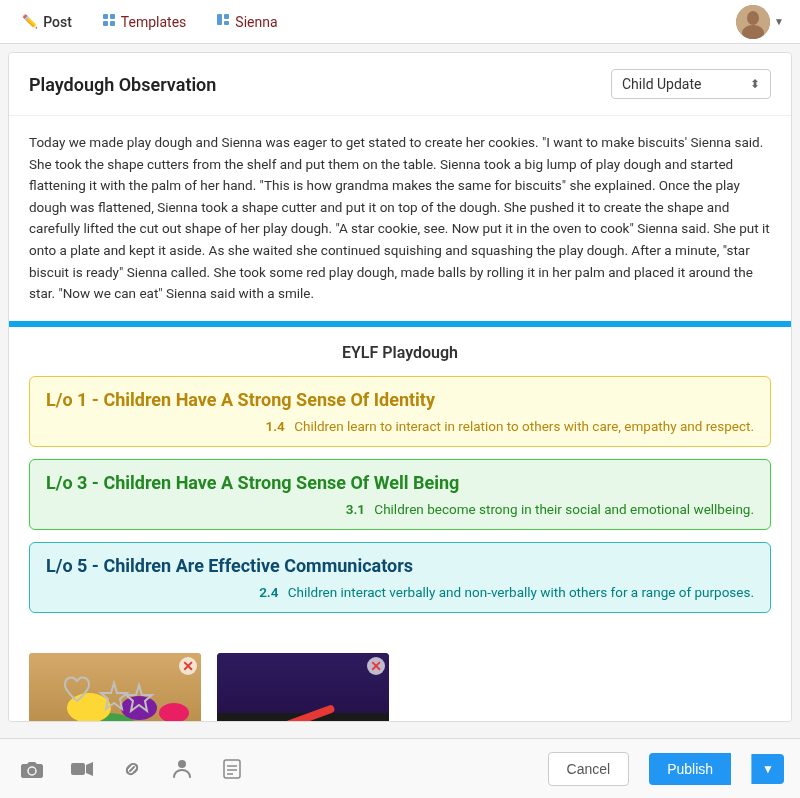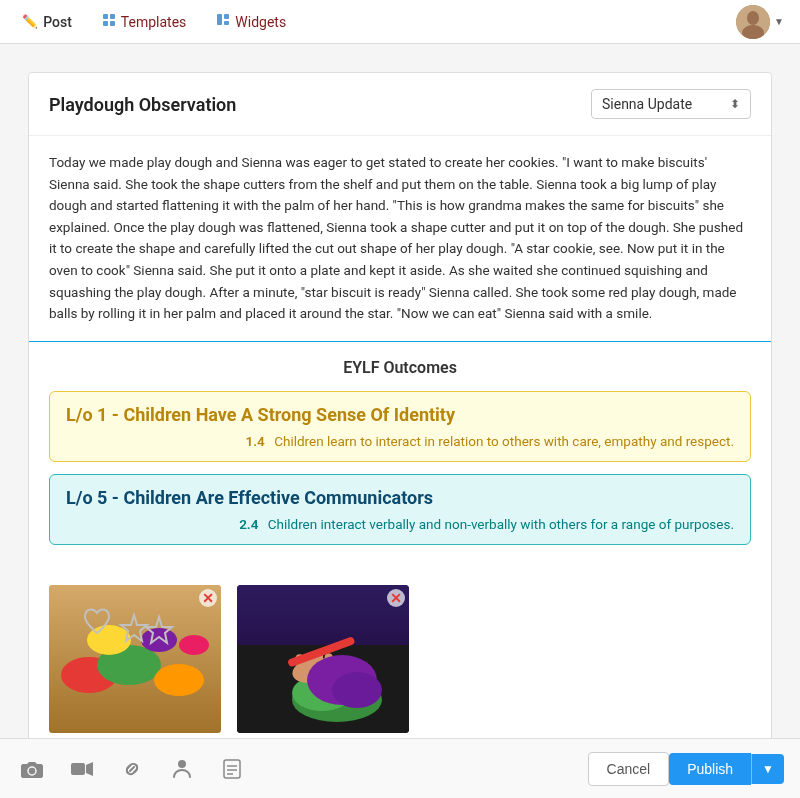--- a/index.html
+++ b/index.html
@@ -55,21 +55,21 @@
       align-items: center;
       justify-content: center;
       overflow: hidden;
     }
     .avatar svg { width: 34px; height: 34px; }
     .chevron-down { font-size: 10px; color: #666; }
 
     
     .main-content {
       background: #fff;
-      margin: 28px;
+      margin: 8px;
       border: 1px solid #ddd;
       border-radius: 4px;
       height: calc(798px - 44px - 60px - 24px);
       overflow-y: auto;
     }
 
     
     .header-row {
       display: flex;
       align-items: center;
@@ -96,21 +96,21 @@
       color: #333;
     }
     .type-select-arrow { color: #666; font-size: 12px; margin-left: 8px; }
 
     
     .text-content {
       padding: 16px 20px;
       font-size: 13.5px;
       color: #333;
       line-height: 1.6;
-      border-bottom: 1px solid #0ea5e9;
+      border-bottom: 6px solid #0ea5e9;
     }
 
     
     .eylf-section {
       padding: 16px 20px;
     }
     .eylf-title {
       text-align: center;
       font-size: 16px;
       font-weight: 600;
@@ -237,21 +237,21 @@
       cursor: pointer;
       width: 32px;
       height: 32px;
       display: flex;
       align-items: center;
       justify-content: center;
     }
     .toolbar-actions {
       display: flex;
       align-items: center;
-      gap: 0;
+      gap: 20px;
       padding-left: 28px;
     }
     .btn-cancel {
       padding: 8px 18px;
       border: 1px solid #ccc;
       border-radius: 4px;
       background: #fff;
       color: #555;
       cursor: pointer;
       font-size: 14px;
@@ -298,62 +298,71 @@
       <span>Templates</span>
     </div>
     <div class="nav-item">
       <span class="nav-icon">
         <svg width="14" height="14" viewBox="0 0 14 14" fill="none">
           <rect x="1" y="1" width="5" height="11" rx="1" fill="#5b9bd5"></rect>
           <rect x="8" y="1" width="5" height="5" rx="1" fill="#5b9bd5"></rect>
           <rect x="8" y="8" width="5" height="4" rx="1" fill="#5b9bd5"></rect>
         </svg>
       </span>
-      <span>Widgets</span>
+      <span>Sienna</span>
     </div>
   </div>
   <div class="avatar-container">
     <div class="avatar">
       <svg viewBox="0 0 34 34" xmlns="http://www.w3.org/2000/svg">
         <circle cx="17" cy="17" r="17" fill="#c8a882"></circle>
         <ellipse cx="17" cy="13" rx="6" ry="7" fill="#9a7050"></ellipse>
         <ellipse cx="17" cy="28" rx="11" ry="8" fill="#9a7050"></ellipse>
       </svg>
     </div>
     <span class="chevron-down">▼</span>
   </div>
 </div>
 
 <div class="main-content">
 
   <div class="header-row">
     <h1 class="post-title">Playdough Observation</h1>
     <div class="type-select">
-      <span>Sienna Update</span>
+      <span>Child Update</span>
       <span class="type-select-arrow">⬍</span>
     </div>
   </div>
 
   <div class="text-content">
     <span>Today we made play dough and Sienna was eager to get stated to create her cookies. "I want to make biscuits' Sienna said. She took the shape cutters from the shelf and put them on the table.  Sienna took a big lump of play dough and started flattening it with the palm of her hand. "This is how grandma makes the same for biscuits" she explained. Once the play dough was flattened, Sienna took a shape cutter and put it on top of the dough. She pushed it to create the shape and carefully lifted the cut out shape of her play dough. "A star cookie, see. Now put it in the oven to cook" Sienna said. She put it onto a plate and kept it aside. As she waited she continued squishing and squashing the play dough. After a minute, "star biscuit is ready" Sienna called. She took some red play dough, made balls by rolling it in her palm and placed it around the star. "Now we can eat" Sienna said with a smile.</span>
   </div>
 
   <div class="eylf-section">
-    <div class="eylf-title">EYLF Outcomes</div>
+    <div class="eylf-title">EYLF Playdough</div>
 
     <div class="outcome-card yellow">
       <div class="outcome-heading">
         <span>L/o 1 - Children Have A Strong Sense Of Identity</span>
       </div>
       <div class="outcome-item">
         <span class="outcome-num">1.4</span>
         <span>Children learn to interact in relation to others with care, empathy and respect.</span>
       </div>
     </div>
 
+    <div class="outcome-card green">
+      <div class="outcome-heading">
+        <span>L/o 3 - Children Have A Strong Sense Of Well Being</span>
+      </div>
+      <div class="outcome-item">
+        <span class="outcome-num">3.1</span>
+        <span>Children become strong in their social and emotional wellbeing.</span>
+      </div>
+    </div>
 
     <div class="outcome-card teal">
       <div class="outcome-heading">
         <span>L/o 5 - Children Are Effective Communicators</span>
       </div>
       <div class="outcome-item">
         <span class="outcome-num">2.4</span>
         <span>Children interact verbally and non-verbally with others for a range of purposes.</span>
       </div>
     </div>

